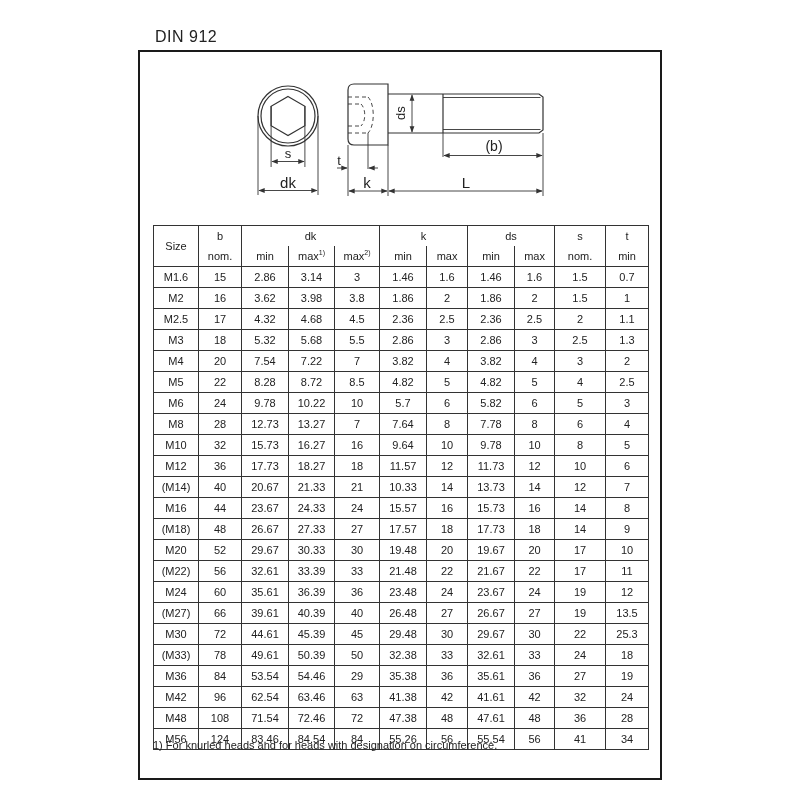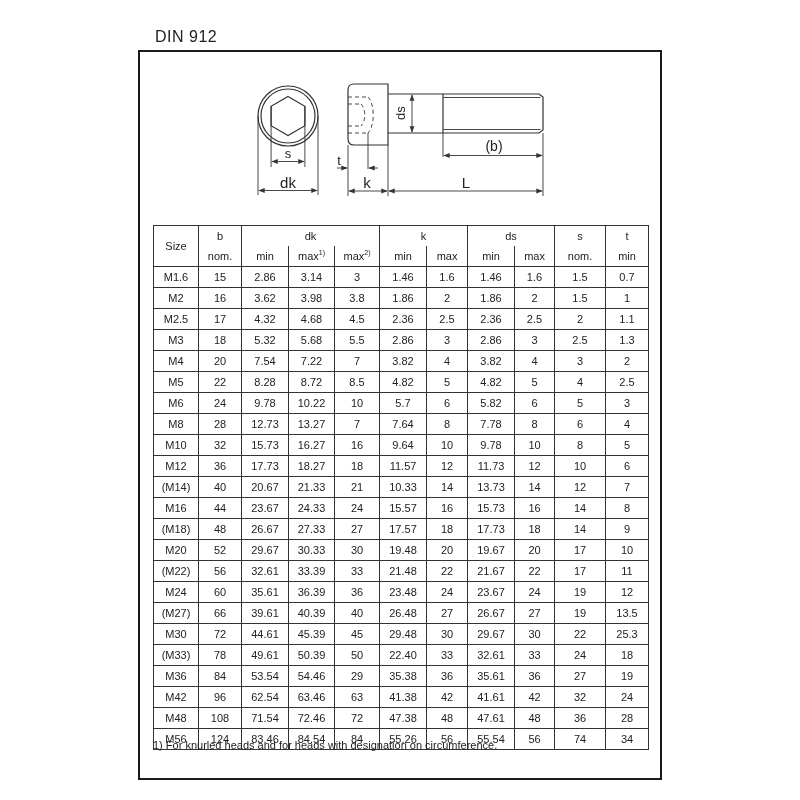--- a/index.html
+++ b/index.html
@@ -385,21 +385,21 @@
         <td>30</td>
         <td>22</td>
         <td>25.3</td>
       </tr>
       <tr>
         <td>(M33)</td>
         <td>78</td>
         <td>49.61</td>
         <td>50.39</td>
         <td>50</td>
-        <td>22.40</td>
+        <td>32.38</td>
         <td>33</td>
         <td>32.61</td>
         <td>33</td>
         <td>24</td>
         <td>18</td>
       </tr>
       <tr>
         <td>M36</td>
         <td>84</td>
         <td>53.54</td>
@@ -441,21 +441,21 @@
       <tr>
         <td>M56</td>
         <td>124</td>
         <td>83.46</td>
         <td>84.54</td>
         <td>84</td>
         <td>55.26</td>
         <td>56</td>
         <td>55.54</td>
         <td>56</td>
-        <td>74</td>
+        <td>41</td>
         <td>34</td>
       </tr>
     </tbody>
 </table>
 
 <div class="footnotes">
   <div>1) For knurled heads and for heads with designation on circumference.</div>
 </div>
 
 </body></html>

